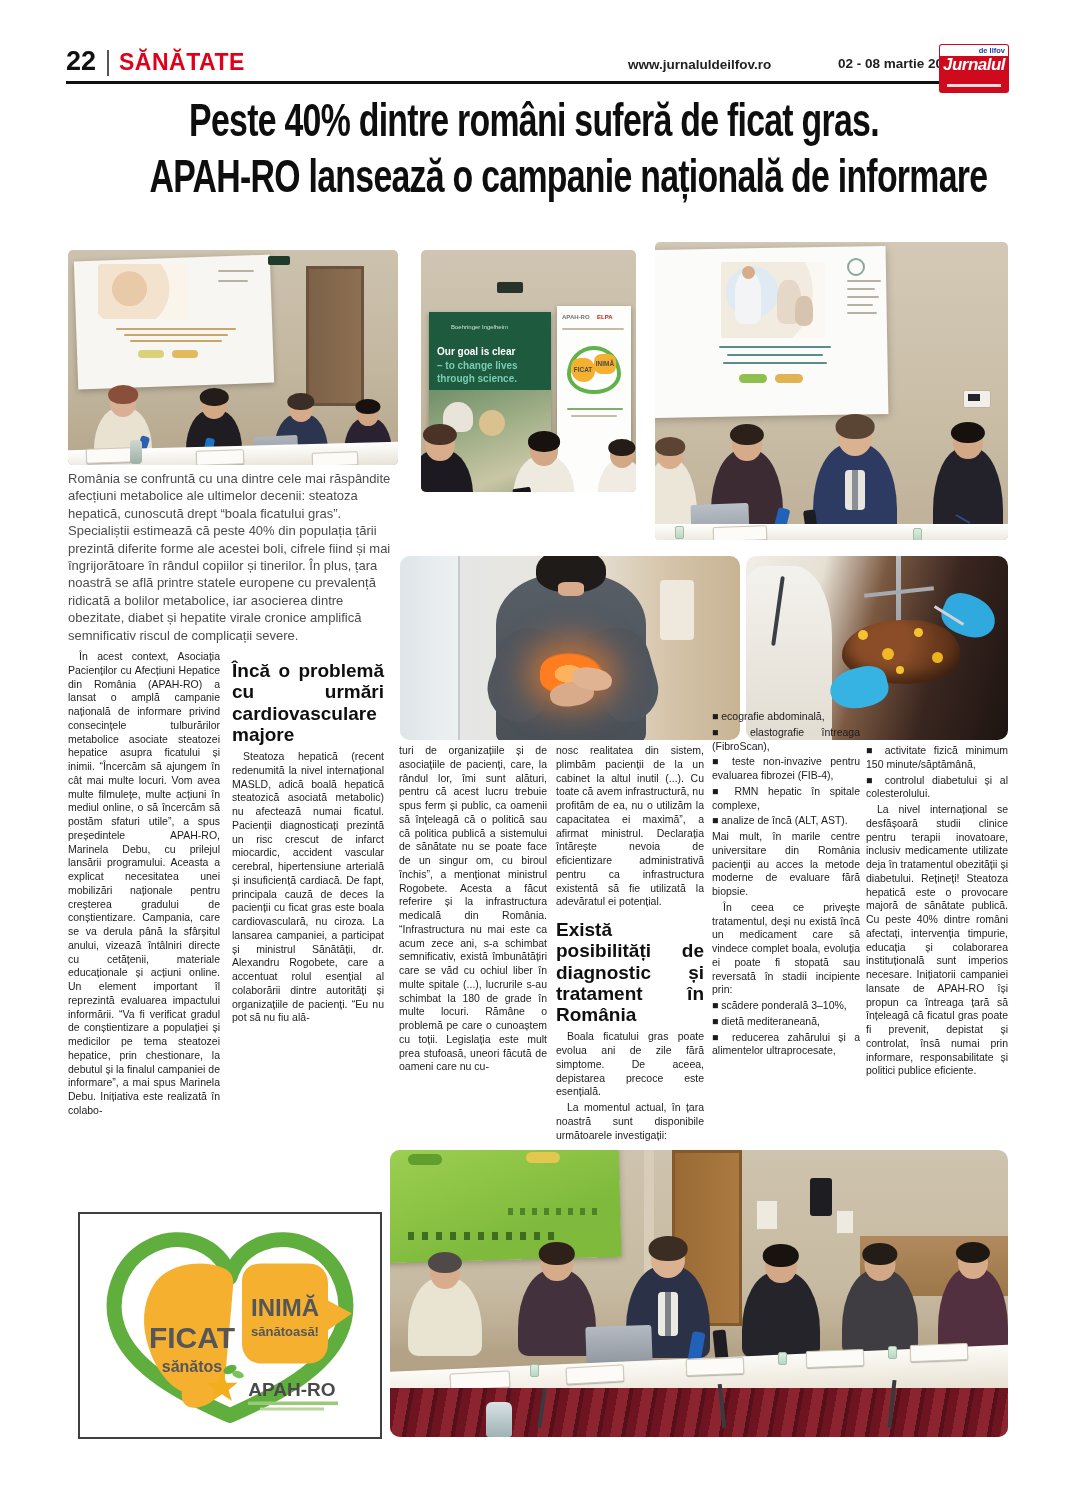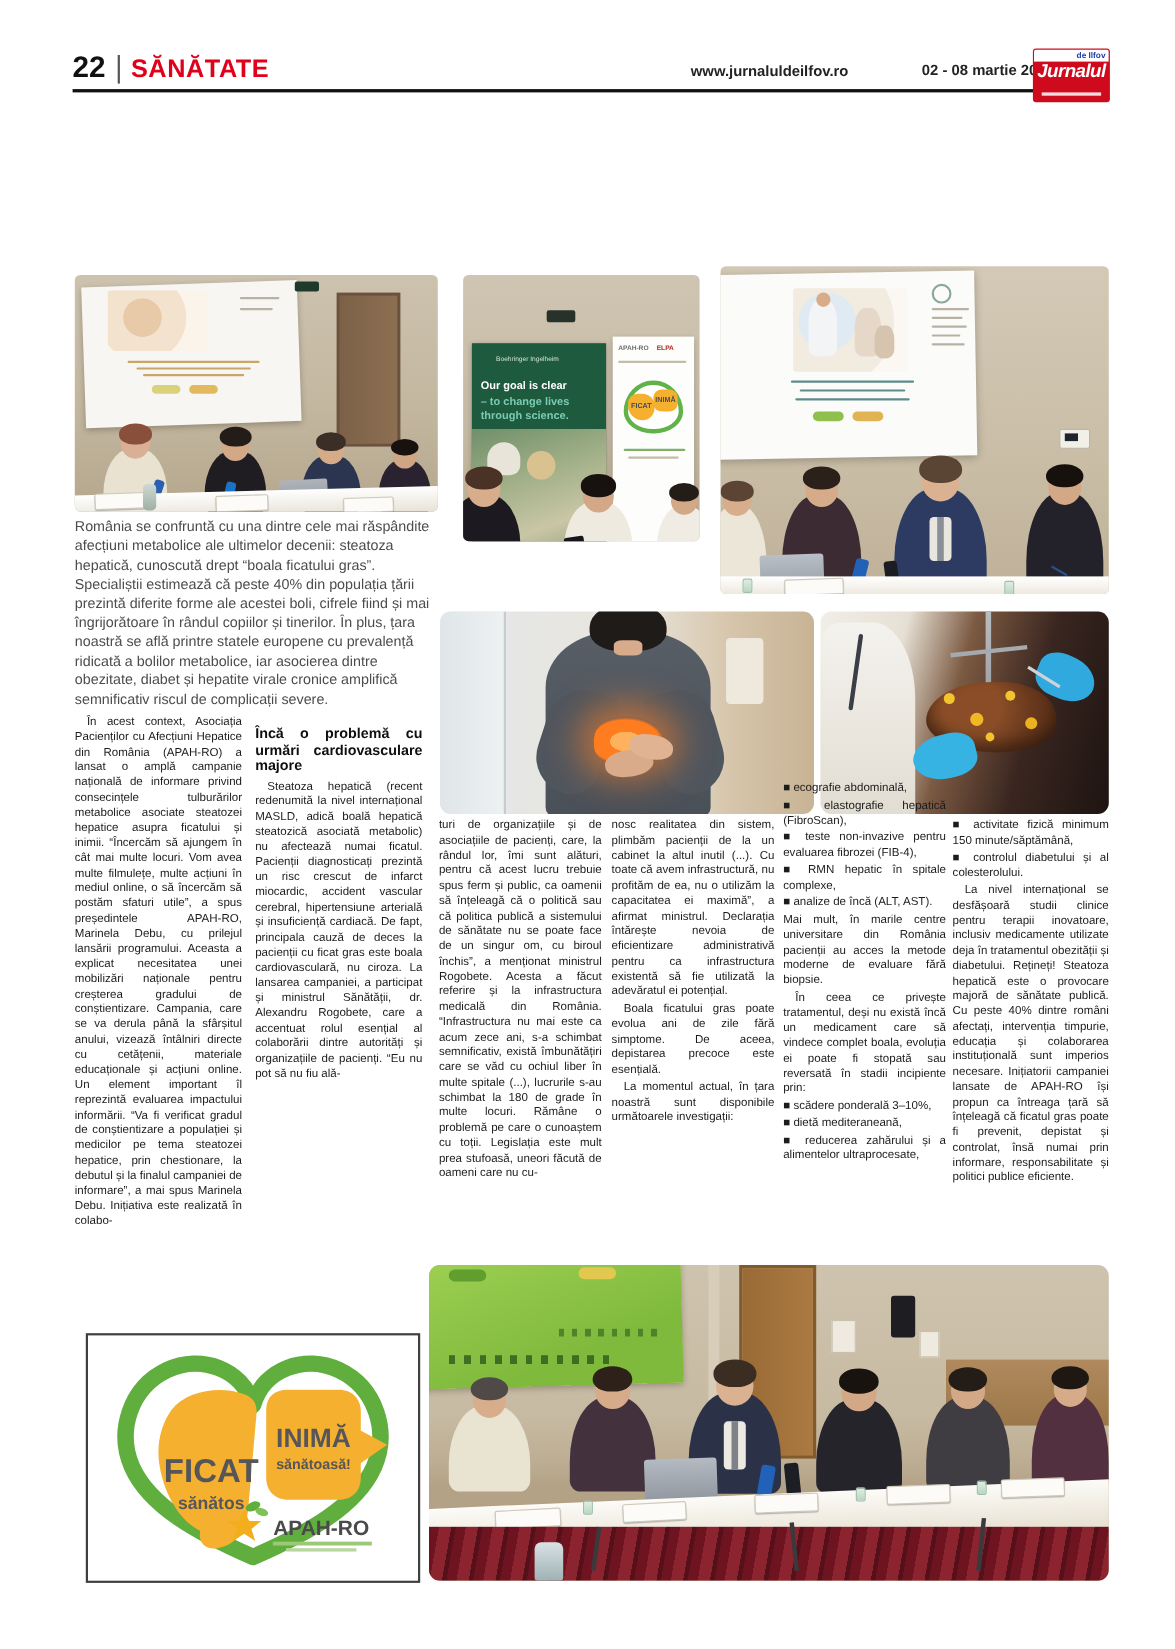--- a/index.html
+++ b/index.html
@@ -36,21 +36,21 @@
   .pill{position:absolute;border-radius:6px;}
   .card{position:absolute;background:#fcfbf8;border:1px solid #cfc8ba;border-radius:2px;box-shadow:0 1px 1px rgba(0,0,0,.25);}
   .glass{position:absolute;width:7px;height:11px;background:linear-gradient(#dfeee2,#b9d6c2);border-radius:2px;border:1px solid #9fbfa9;}
   .mic{position:absolute;border-radius:3px;}
 
   
   .intro{left:68px;top:470px;width:332px;font-size:13px;line-height:1.34;color:#4c4c4c;}
   .col{text-align:justify;font-size:10.5px;line-height:1.31;color:#1c1c1c;}
   .col p{margin:0 0 2px 0;}
   .col p.ind{text-indent:11px;}
-  .col h3{font-size:13px;line-height:1.12;margin:10px 0 5px 0;color:#0f0f0f;}
+  .col h3{font-size:19px;line-height:1.12;margin:10px 0 5px 0;color:#0f0f0f;}
 
   
   .logobox{left:78px;top:1212px;width:304px;height:227px;border:2px solid #3f3f3f;background:#fff;box-sizing:border-box;}
 </style>
 </head>
 <body>
 
 <div class="page">
 
   <div class="abs pagenum">22</div>
@@ -58,20 +58,24 @@
   <div class="abs section">SĂNĂTATE</div>
   <div class="abs site">www.jurnaluldeilfov.ro</div>
   <div class="abs daterange">02 - 08 martie 2026</div>
   <div class="abs hdr-rule"></div>
   <div class="abs paperlogo">
     <div class="paperlogo-top">de Ilfov</div>
     <div class="paperlogo-main">Jurnalul</div>
     <div class="paperlogo-bar"></div>
   </div>
 
+  <div class="abs headline">
+    <div class="hl">Peste 40% dintre români suferă de ficat gras.</div>
+    <div class="hl">APAH-RO lansează o campanie națională de informare</div>
+  </div>
 
   <div class="abs photo" style="left:68px;top:250px;width:330px;height:215px;background:linear-gradient(180deg,#cdc2ae 0%,#c3b7a0 55%,#b5a78d 100%);">
     <div class="abs" style="left:8px;top:8px;width:196px;height:128px;background:#f7f6f2;transform:rotate(-2deg);box-shadow:0 2px 6px rgba(0,0,0,.25);"></div>
     <div class="abs" style="left:30px;top:14px;width:90px;height:55px;background:radial-gradient(circle at 35% 45%,#e8c9a8 0 26%,#f3e2cd 27% 60%,#fbf4ea 61%);border-radius:3px;"></div>
     <div class="tline" style="left:48px;top:78px;width:120px;background:#c8a66a;"></div>
     <div class="tline" style="left:56px;top:84px;width:104px;background:#c8a66a;"></div>
     <div class="tline" style="left:62px;top:90px;width:92px;background:#c8a66a;"></div>
     <div class="pill" style="left:70px;top:100px;width:26px;height:8px;background:#d9d27a;"></div>
     <div class="pill" style="left:104px;top:100px;width:26px;height:8px;background:#e3b95e;"></div>
     <div class="gline" style="left:150px;top:20px;width:36px;"></div>
@@ -198,27 +202,28 @@
     <h3>Încă o problemă cu urmări cardiovasculare majore</h3>
     <p class="ind">Steatoza hepatică (recent redenumită la nivel internațional MASLD, adică boală hepatică steatozică asociată metabolic) nu afectează numai ficatul. Pacienții diagnosticați prezintă un risc crescut de infarct miocardic, accident vascular cerebral, hipertensiune arterială și insuficiență cardiacă. De fapt, principala cauză de deces la pacienții cu ficat gras este boala cardiovasculară, nu ciroza. La lansarea campaniei, a participat și ministrul Sănătății, dr. Alexandru Rogobete, care a accentuat rolul esențial al colaborării dintre autorități și organizațiile de pacienți. “Eu nu pot să nu fiu ală-</p>
   </div>
 
   <div class="abs col" style="left:399px;top:744px;width:148px;">
     <p>turi de organizațiile și de asociațiile de pacienți, care, la rândul lor, îmi sunt alături, pentru că acest lucru trebuie spus ferm și public, ca oamenii să înțeleagă că o politică sau că politica publică a sistemului de sănătate nu se poate face de un singur om, cu biroul închis”, a menționat ministrul Rogobete. Acesta a făcut referire și la infrastructura medicală din România. “Infrastructura nu mai este ca acum zece ani, s-a schimbat semnificativ, există îmbunătățiri care se văd cu ochiul liber în multe spitale (...), lucrurile s-au schimbat la 180 de grade în multe locuri. Rămâne o problemă pe care o cunoaștem cu toții. Legislația este mult prea stufoasă, uneori făcută de oameni care nu cu-</p>
   </div>
 
   <div class="abs col" style="left:556px;top:744px;width:148px;">
     <p>nosc realitatea din sistem, plimbăm pacienții de la un cabinet la altul inutil (...). Cu toate că avem infrastructură, nu profităm de ea, nu o utilizăm la capacitatea ei maximă”, a afirmat ministrul. Declarația întărește nevoia de eficientizare administrativă pentru ca infrastructura existentă să fie utilizată la adevăratul ei potențial.</p>
+    <h3>Există posibilități de diagnostic și tratament în România</h3>
     <p class="ind">Boala ficatului gras poate evolua ani de zile fără simptome. De aceea, depistarea precoce este esențială.</p>
     <p class="ind">La momentul actual, în țara noastră sunt disponibile următoarele investigații:</p>
   </div>
 
   <div class="abs col" style="left:712px;top:710px;width:148px;">
     <p>■ ecografie abdominală,</p>
-    <p>■ elastografie hepatică (FibroScan),</p>
+    <p>■ elastografie întreaga (FibroScan),</p>
     <p>■ teste non-invazive pentru evaluarea fibrozei (FIB-4),</p>
     <p>■ RMN hepatic în spitale complexe,</p>
     <p>■ analize de încă (ALT, AST).</p>
     <p>Mai mult, în marile centre universitare din România pacienții au acces la metode moderne de evaluare fără biopsie.</p>
     <p class="ind">În ceea ce privește tratamentul, deși nu există încă un medicament care să vindece complet boala, evoluția ei poate fi stopată sau reversată în stadii incipiente prin:</p>
     <p>■ scădere ponderală 3–10%,</p>
     <p>■ dietă mediteraneană,</p>
     <p>■ reducerea zahărului și a alimentelor ultraprocesate,</p>
   </div>
 

